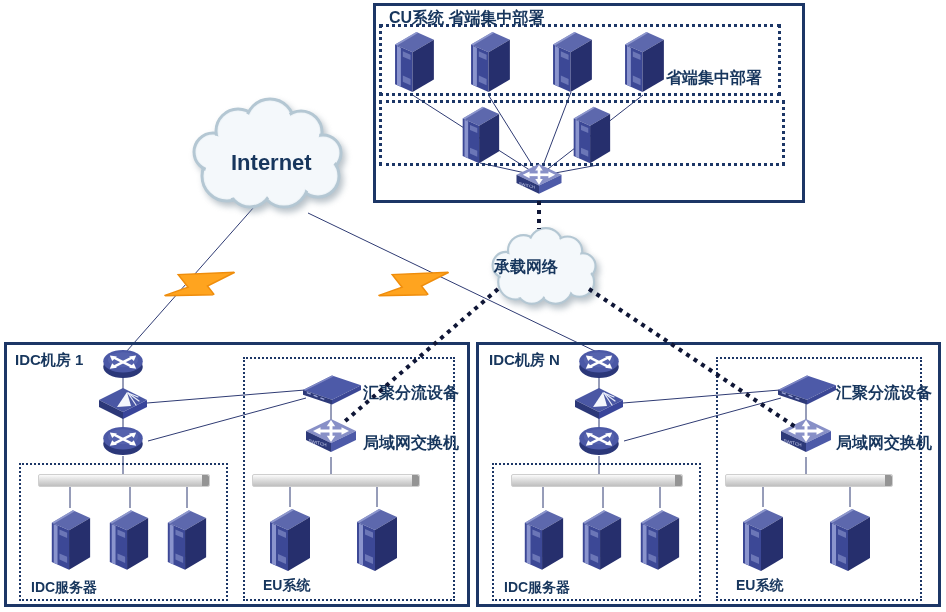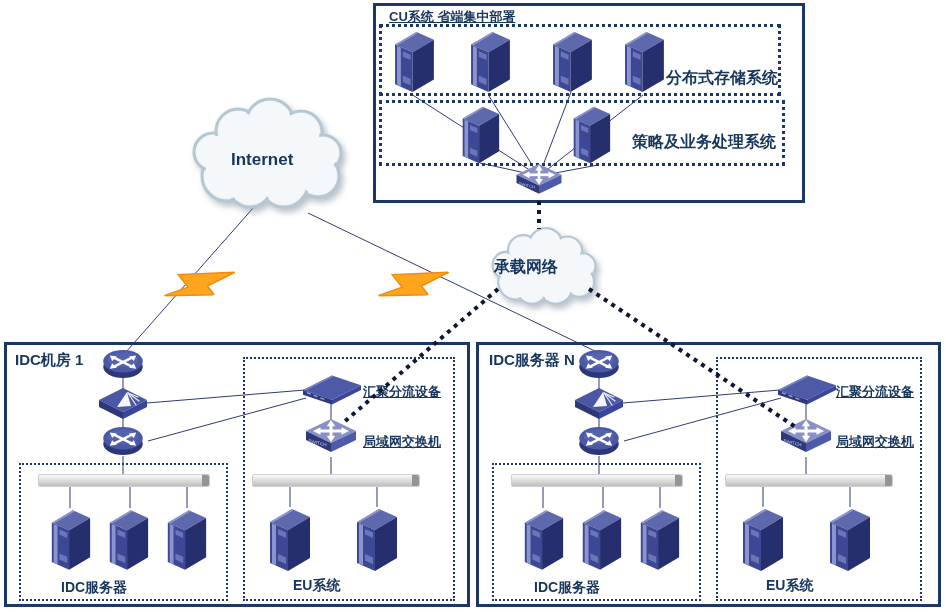--- a/index.html
+++ b/index.html
@@ -8,22 +8,22 @@
     font-family:"Liberation Sans",sans-serif;
   }
   .layer{position:absolute;left:0;top:0;width:946px;height:612px;}
   #lines-under{z-index:1;}
   #lines-over{z-index:6;pointer-events:none;}
   .box{position:absolute;box-sizing:border-box;background:transparent;z-index:2;}
   .solid3{border:3px solid #1c3666;}
   .dot3{border:3px dotted #1c3666;}
   .dot2{border:2px dotted #1c3666;}
   .lbl{position:absolute;color:#17365d;font-weight:bold;white-space:nowrap;z-index:3;}
-  .fs13{font-size:13px;text-decoration:underline;} .fs14{font-size:14px;margin-left:30px;} .fs15{font-size:15px;text-align:center;}
-  .fs16{font-size:16px;} .fs17{font-size:17px;}
+  .fs13{font-size:16px;} .fs14{font-size:14px;} .fs15{font-size:15px;text-align:center;}
+  .fs16{font-size:16px;} .fs17{font-size:22px;}
   .icon{position:absolute;z-index:3;}
   .cloud{position:absolute;z-index:5;filter:drop-shadow(3px 4px 3px rgba(100,120,135,.45));}
   .cloud-lbl{z-index:5;}
   .bolt{position:absolute;z-index:5;transform:rotate(-128deg);}
   .bus{position:absolute;height:13px;z-index:3;border-radius:2px;
        background:linear-gradient(180deg,#fbfbfb,#dedede 45%,#bfbfbf);
        border:1px solid #cfcfcf;box-sizing:border-box;}
   .bus::after{content:"";position:absolute;right:0;top:0;bottom:0;width:7px;
        background:#949494;border-radius:0 2px 2px 0;}
 </style>
@@ -165,24 +165,23 @@
       <line x1="543" y1="487" x2="543" y2="508"></line>
       <line x1="603" y1="487" x2="603" y2="508"></line>
       <line x1="660" y1="487" x2="660" y2="508"></line>
     </g>
   </svg>
 
   <div class="box solid3" style="left:373px;top:3px;width:432px;height:200px"></div>
   <div class="lbl fs13" style="left:389px;top:8px">CU系统 省端集中部署</div>
 
   <div class="box dot3" style="left:379px;top:24px;width:402px;height:72px"></div>
-  <div class="lbl fs16" style="left:666px;top:68px">分布式存储系统</div>
+  <div class="lbl fs16" style="left:666px;top:68px">省端集中部署</div>
 
   <div class="box dot3" style="left:379px;top:100px;width:406px;height:66px"></div>
-  <div class="lbl fs16" style="left:632px;top:132px">策略及业务处理系统</div>
 
   <svg class="icon" style="left:390px;top:28px" width="47" height="66">
       <use href="#icon-server"></use>
     </svg>
   <svg class="icon" style="left:466px;top:28px" width="47" height="66">
       <use href="#icon-server"></use>
     </svg>
   <svg class="icon" style="left:548px;top:28px" width="47" height="66">
       <use href="#icon-server"></use>
     </svg>
@@ -254,21 +253,21 @@
   <div class="bus" style="left:252px;top:474px;width:168px"></div>
   <svg class="icon" style="left:265px;top:505px" width="48" height="68">
       <use href="#icon-server"></use>
     </svg>
   <svg class="icon" style="left:352px;top:505px" width="48" height="68">
       <use href="#icon-server"></use>
     </svg>
   <div class="lbl fs14" style="left:263px;top:577px">EU系统</div>
 
   <div class="box solid3" style="left:476px;top:342px;width:465px;height:265px"></div>
-  <div class="lbl fs15" style="left:489px;top:351px">IDC服务器 N</div>
+  <div class="lbl fs15" style="left:489px;top:351px">IDC机房 N</div>
 
   <svg class="icon" style="left:577px;top:348px" width="44" height="32">
       <use href="#icon-router"></use>
     </svg>
   <svg class="icon" style="left:575px;top:388px" width="48" height="32">
       <use href="#icon-beamsplitter"></use>
     </svg>
   <svg class="icon" style="left:577px;top:425px" width="44" height="32">
       <use href="#icon-router"></use>
     </svg>

